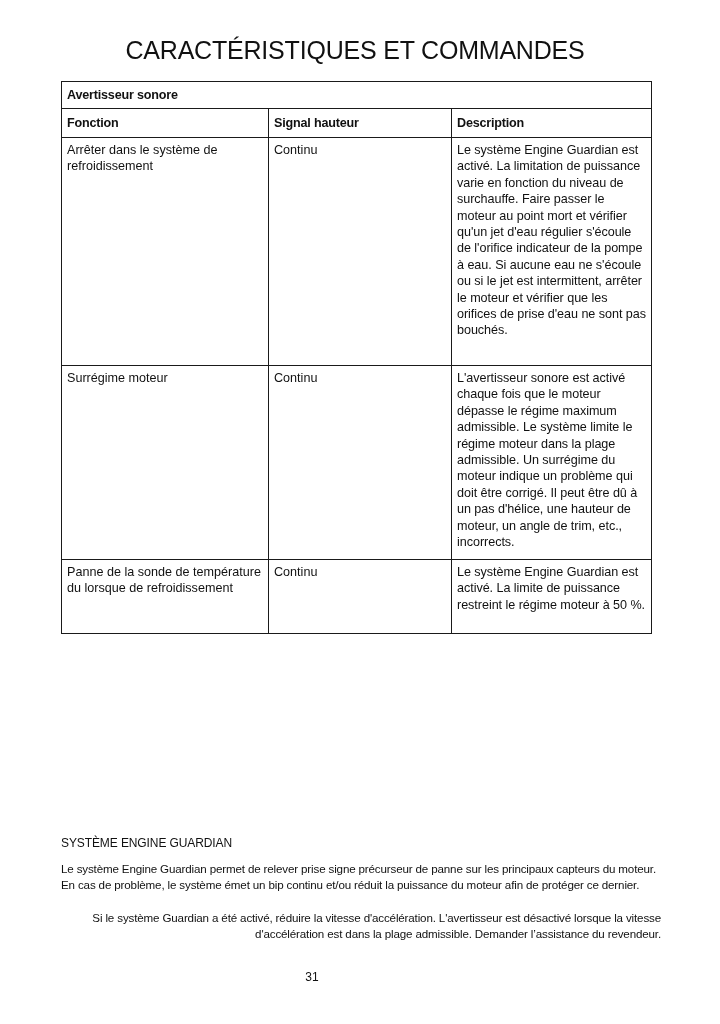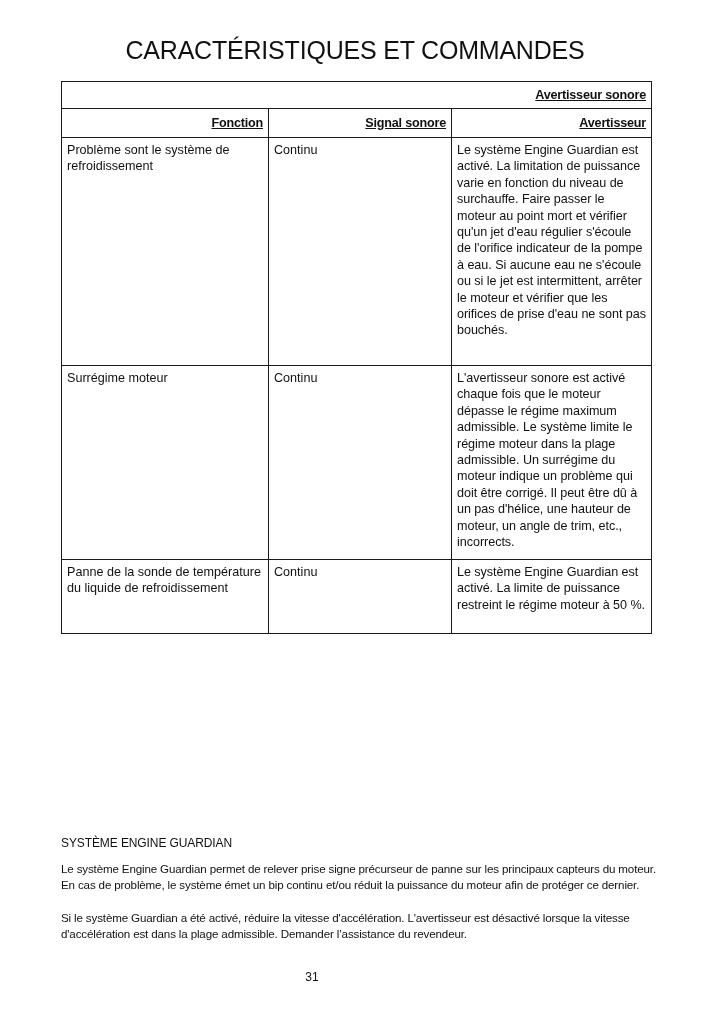--- a/index.html
+++ b/index.html
@@ -38,27 +38,26 @@
       line-height: 16.4px;
     }
     .horn-table td, .horn-table th {
       border: 1.6px solid #1a1a1a;
       vertical-align: top;
       padding: 4px 5px 4px 5px;
       text-align: left;
       font-weight: normal;
     }
     .horn-table th {
-      text-align: right;
+      text-align: left;
       vertical-align: middle;
       font-weight: bold;
       font-size: 12.6px;
       padding: 0 5px;
       letter-spacing: -0.2px;
-      text-decoration: underline;
     }
     .horn-table tr.caption-row th { height: 26px; }
     .horn-table tr.head-row th { height: 28px; }
     .col-fn { width: 207px; }
     .col-sig { width: 183px; }
     .col-desc { width: 200px; }
     .horn-table td.desc { letter-spacing: -0.05px; }
     .row-1 td { height: 219px; }
     .row-2 td { height: 101px; }
     .row-3 td { height: 185px; }
@@ -77,21 +76,21 @@
     .para {
       position: absolute;
       left: 61px;
       width: 600px;
       font-size: 11.6px;
       line-height: 16px;
       margin: 0;
       letter-spacing: -0.15px;
     }
     .para-1 { top: 861px; }
-    .para-2 { top: 910px; }
+    .para-2 { top: 910px; text-align: right; }
     .page-number {
       position: absolute;
       left: 0;
       width: 624px;
       top: 970px;
       text-align: center;
       font-size: 12px;
     }
   </style>
 </head>
@@ -104,35 +103,35 @@
     <col class="col-fn">
     <col class="col-sig">
     <col class="col-desc">
   </colgroup>
   <tbody>
       <tr class="caption-row">
     <th colspan="3">Avertisseur sonore</th>
   </tr>
   <tr class="head-row">
     <th>Fonction</th>
-    <th>Signal sonore</th>
-    <th>Avertisseur</th>
+    <th>Signal hauteur</th>
+    <th>Description</th>
   </tr>
   <tr class="row-1">
-    <td>Problème sont le système de refroidissement</td>
+    <td>Arrêter dans le système de refroidissement</td>
     <td>Continu</td>
     <td class="desc">Le système Engine Guardian est activé. La limitation de puissance varie en fonction du niveau de surchauffe. Faire passer le moteur au point mort et vérifier qu'un jet d'eau régulier s'écoule de l'orifice indicateur de la pompe à eau. Si aucune eau ne s'écoule ou si le jet est intermittent, arrêter le moteur et vérifier que les orifices de prise d'eau ne sont pas bouchés.</td>
   </tr>
   <tr class="row-3">
     <td>Surrégime moteur</td>
     <td>Continu</td>
     <td class="desc">L'avertisseur sonore est activé chaque fois que le moteur dépasse le régime maximum admissible. Le système limite le régime moteur dans la plage admissible. Un surrégime du moteur indique un problème qui doit être corrigé. Il peut être dû à un pas d'hélice, une hauteur de moteur, un angle de trim, etc., incorrects.</td>
   </tr>
   <tr class="row-5">
-    <td>Panne de la sonde de température du liquide de refroidissement</td>
+    <td>Panne de la sonde de température du lorsque de refroidissement</td>
     <td>Continu</td>
     <td class="desc">Le système Engine Guardian est activé. La limite de puissance restreint le régime moteur à 50 %.</td>
   </tr>
 </tbody>
   </table>
 
 <h2 class="section-title">SYSTÈME ENGINE GUARDIAN</h2>
 <p class="para para-1">Le système Engine Guardian permet de relever prise signe précurseur de panne sur les principaux capteurs du moteur. En cas de problème, le système émet un bip continu et/ou réduit la puissance du moteur afin de protéger ce dernier.</p>
 <p class="para para-2">Si le système Guardian a été activé, réduire la vitesse d'accélération. L'avertisseur est désactivé lorsque la vitesse d'accélération est dans la plage admissible. Demander l’assistance du revendeur.</p>
 

